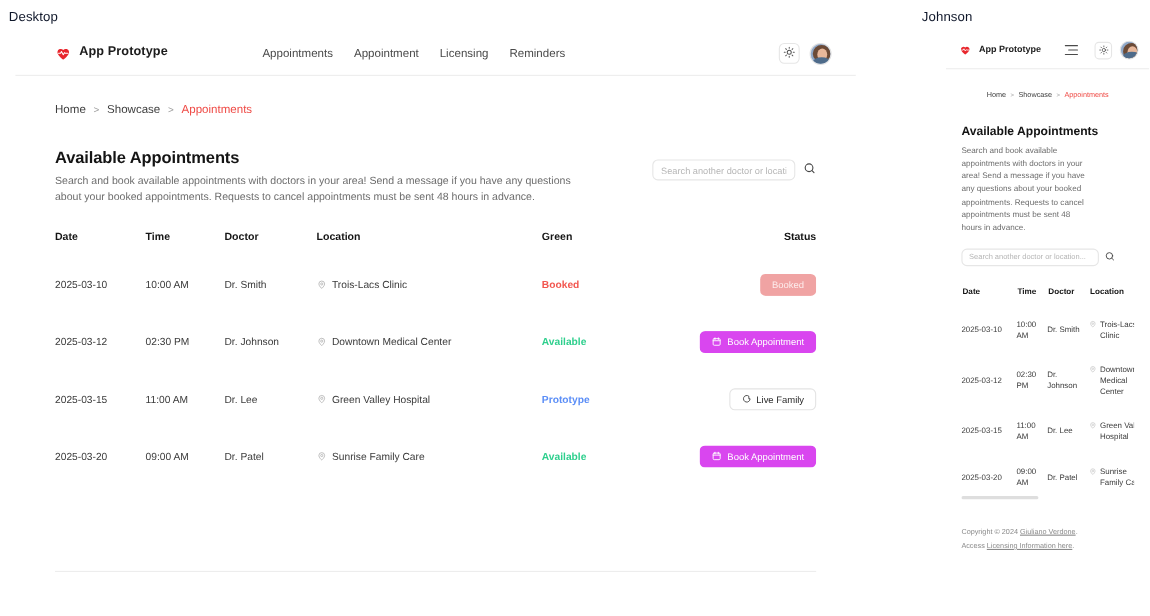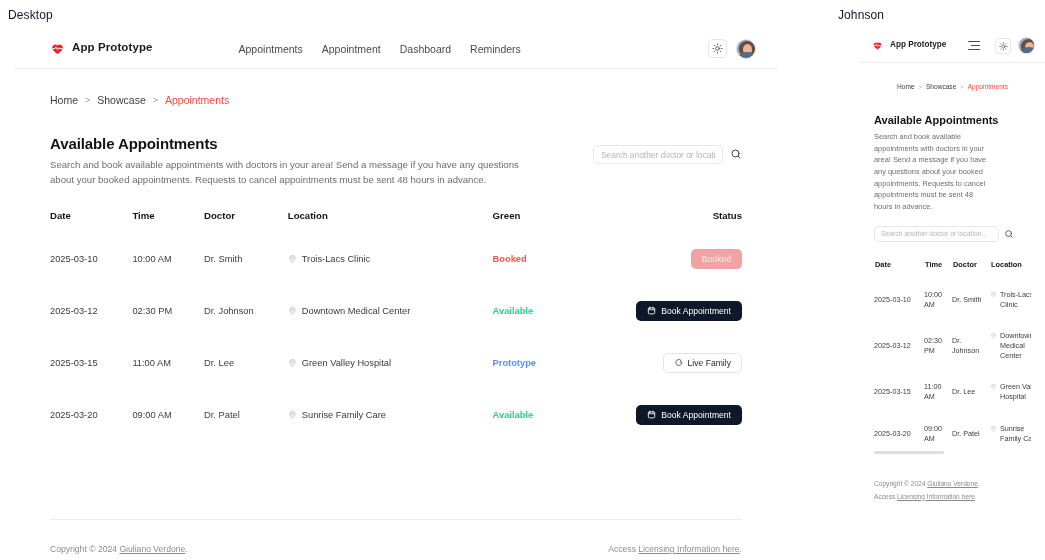--- a/index.html
+++ b/index.html
@@ -187,21 +187,21 @@
     display: inline-flex; align-items: center; gap: 5px;
     border-radius: 5px;
     font-size: 8.6px;
     font-family: "Liberation Sans", sans-serif;
     height: 20px;
     padding: 0 10px;
     box-sizing: border-box;
     border: 1px solid transparent;
     white-space: nowrap;
   }
-  .btn-primary { background: #0f172a; color: #fff; margin-left: 28px; }
+  .btn-primary { background: #d946ef; color: #fff; margin-left: 28px; }
   .btn-disabled { background: #f0a3a3; color: #fdecec; }
   .btn-outline { background: #fff; color: #2a2a2a; border-color: #e4e4e4; }
   .btn svg { display: block; }
 
   .d-footer-line {
     position: absolute;
     left: 36px; right: 36px;
     top: 425px;
     height: 1px;
     background: #ededed;
@@ -338,21 +338,21 @@
             <path d="M12 21s-8.5-5.6-8.5-11A5 5 0 0 1 12 7a5 5 0 0 1 8.5 3c0 5.4-8.5 11-8.5 11z" fill="#e8262d"></path>
             <path d="M5 12h3l1.4-2.6L12 14l1.8-3 1.2 1H19" stroke="#ffffff" stroke-width="1.5" fill="none" stroke-linecap="round" stroke-linejoin="round"></path>
           </svg>
         </span>
         <span class="brand-name">App Prototype</span>
       </div>
 
       <nav class="d-nav">
         <a href="#">Appointments</a>
         <a href="#">Appointment</a>
-        <a href="#">Dashboard</a>
+        <a href="#">Licensing</a>
         <a href="#">Reminders</a>
       </nav>
 
       <div class="d-right">
         <div class="theme-btn">
           <span>
             <svg width="11" height="11" viewBox="0 0 24 24" fill="none" stroke="#555" stroke-width="2" stroke-linecap="round">
               <circle cx="12" cy="12" r="4"></circle>
               <path d="M12 2v2M12 20v2M2 12h2M20 12h2M4.9 4.9l1.4 1.4M17.7 17.7l1.4 1.4M19.1 4.9l-1.4 1.4M6.3 17.7l-1.4 1.4"></path>
             </svg>
@@ -527,28 +527,20 @@
                   <span>Book Appointment</span>
                 </button>
               </span>
             </td>
           </tr>
         </tbody>
       </table>
 
       <div class="d-footer-line"></div>
 
-      <div class="d-footer">
-        <div>
-          <span>Copyright © 2024 </span><u>Giuliano Verdone</u><span>.</span>
-        </div>
-        <div class="right">
-          <span>Access </span><u>Licensing Information here</u><span>.</span>
-        </div>
-      </div>
 
     </div>
   </div>
 
   <div class="panel-caption" style="left:838px; top:8px;">Johnson</div>
 
   <div class="mobile">
 
     <div class="m-header">
       <div class="brand">

